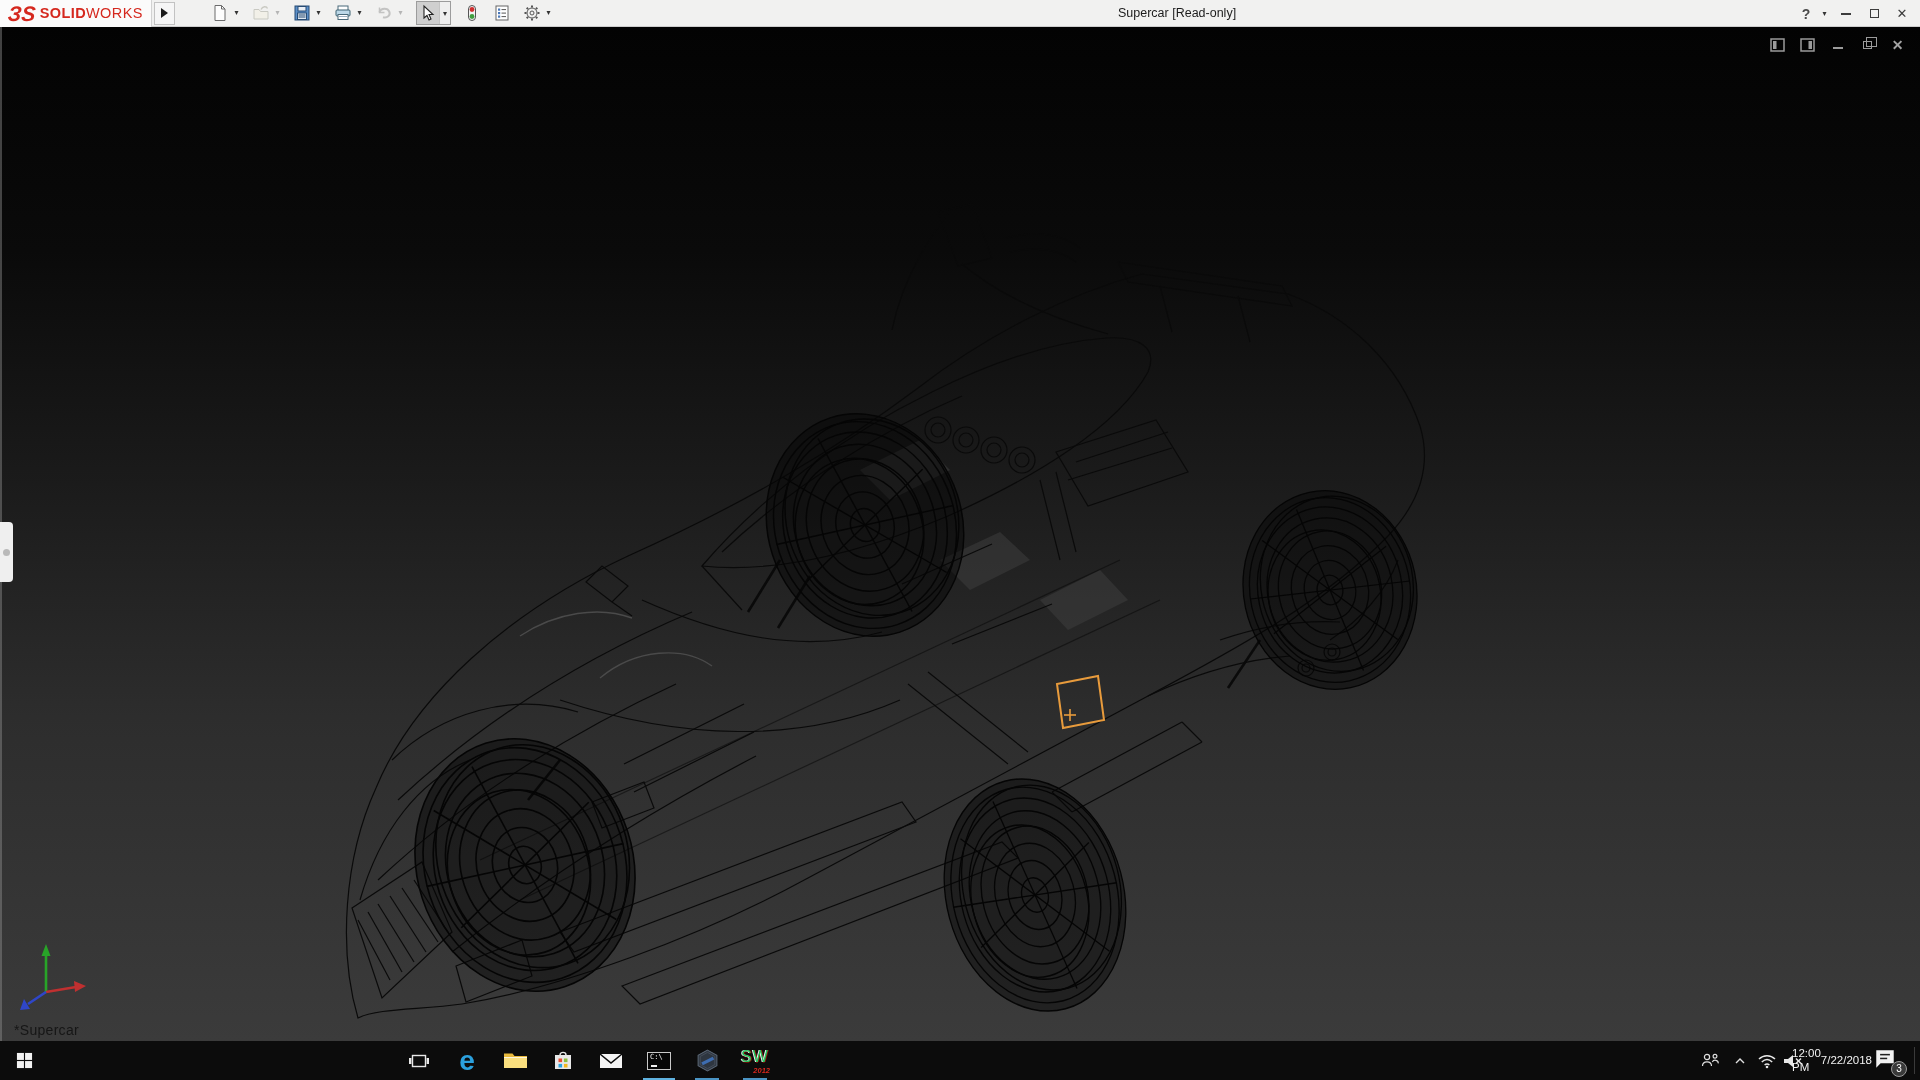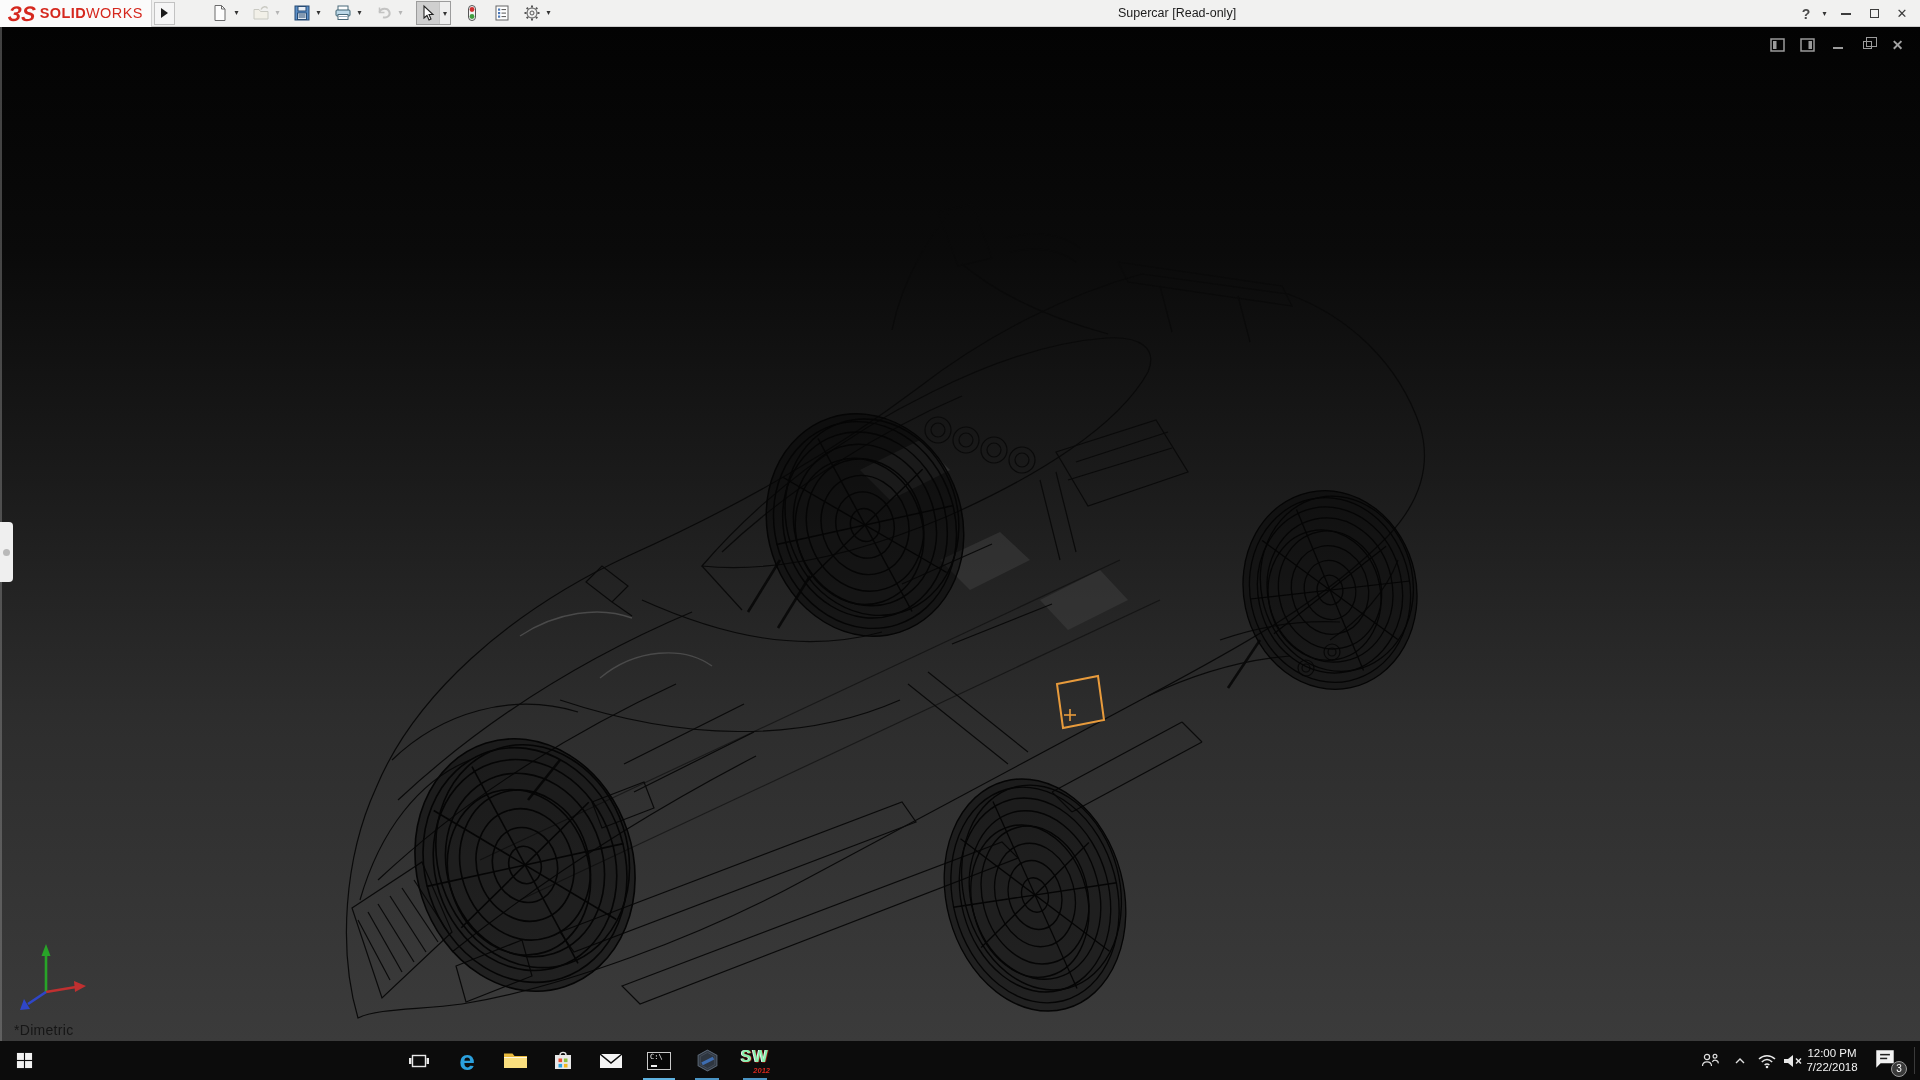--- a/index.html
+++ b/index.html
@@ -93,29 +93,29 @@
   .underline{ position:absolute; bottom:0; left:50%; transform:translateX(-50%);
               height:2.5px; width:24px; background:#4a94c4; }
   .underline.wide{ width:32px; background:#5fb2e0; }
   .edge-e{ color:#2ba0dd; font-size:28px; font-weight:bold; line-height:1; }
   .cmd-icon{ position:relative; width:24px; height:18px; background:#060606;
              border:1px solid #c9c9c9; }
   .cmd-text{ position:absolute; left:2px; top:0px; color:#f0f0f0; font-size:7px;
              font-family:"DejaVu Sans Mono", monospace; }
   .cmd-cursor{ position:absolute; left:3px; bottom:2px; width:6px; height:1.5px; background:#f0f0f0;}
   .sw-icon{ position:relative; width:30px; height:26px; }
-  .sw-letters{ position:absolute; left:1px; top:0; color:#86efac; font-weight:bold;
+  .sw-letters{ position:absolute; left:1px; top:0; color:#22c55e; font-weight:normal;
                font-size:16px; letter-spacing:1px;
                text-shadow:-1px 0 0 #f3f3f3, 1px 0 0 #8a100a, 0 1px 0 #6e0d08; }
   .sw-year{ position:absolute; right:0px; bottom:-1px; color:#d5281e; font-size:7.5px;
             font-weight:bold; font-style:italic; }
   .tray-icon{ position:absolute; top:0; height:39px; display:flex;
               align-items:center; justify-content:center; }
   .clock{ position:absolute; left:1800px; top:0; width:64px; height:39px;
-          display:flex; flex-direction:column; align-items:center; justify-content:center;
+          display:flex; flex-direction:row; align-items:center; justify-content:center;
           color:#f2f2f2; font-size:11.5px; line-height:13.5px; }
   .ac-wrap{ position:relative; width:30px; height:26px; }
   .ac-badge{ position:absolute; right:-4px; bottom:-3px; width:16px; height:16px;
              border-radius:50%; background:#3a3a3a; border:1px solid #9a9a9a;
              color:#fff; font-size:10px; display:flex; align-items:center; justify-content:center;}
   .tb-divider{ position:absolute; left:1914px; top:6px; width:1px; height:27px; background:#3a3a3a; }
 </style>
 </head>
 <body>
 
@@ -428,21 +428,21 @@
     <div class="dc">
         <span class="dc-close">✕</span>
       </div>
   </div>
 
   <div class="left-strip"></div>
   <div class="left-tab">
     <div class="left-tab-dot"></div>
   </div>
 
-  <div class="orientation">*Dimetric</div>
+  <div class="orientation">*Supercar</div>
 </div>
 
 <div class="taskbar">
 
   <div class="start-btn">
     <svg width="17" height="17" viewBox="0 0 18 18">
       <rect x="1" y="1" width="7.4" height="7.4" fill="#f2f2f2"></rect>
         <rect x="9.6" y="1" width="7.4" height="7.4" fill="#f2f2f2"></rect>
       <rect x="1" y="9.6" width="7.4" height="7.4" fill="#f2f2f2"></rect>
         <rect x="9.6" y="9.6" width="7.4" height="7.4" fill="#f2f2f2"></rect>

